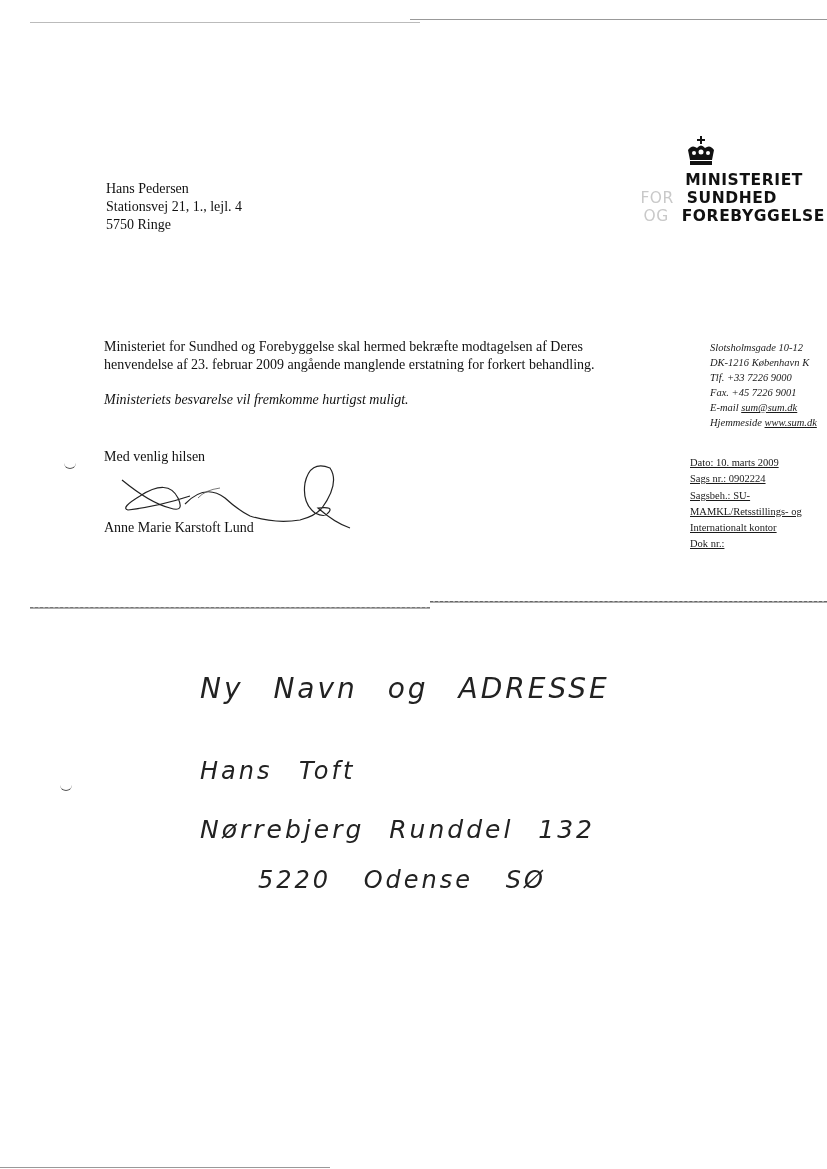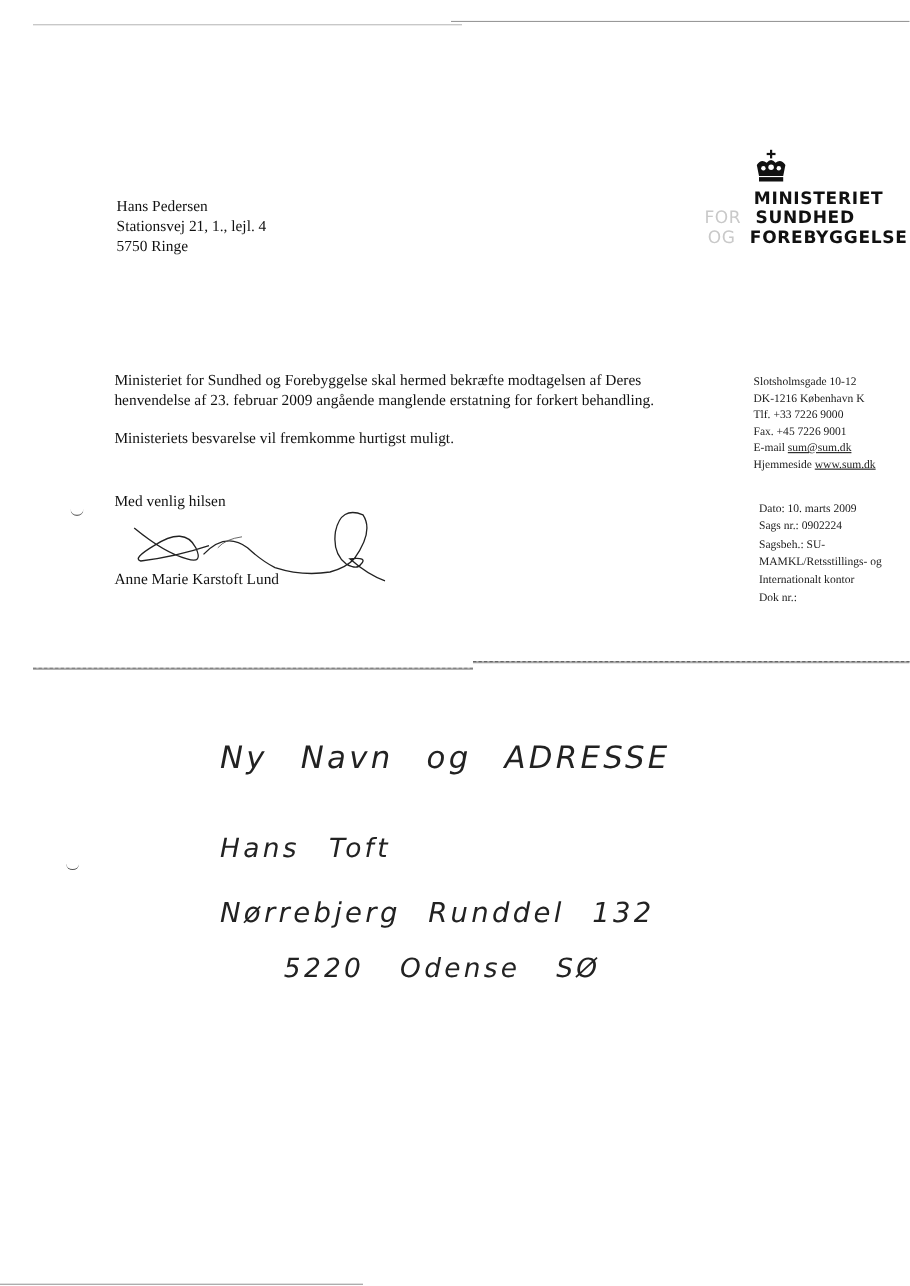--- a/index.html
+++ b/index.html
@@ -54,51 +54,51 @@
     <span class="logo-grey">FOR</span><span class="logo-black">SUNDHED</span>
   </div>
   <div class="logo-line" style="position:absolute;right:0;top:72px;">
     <span class="logo-grey">OG</span><span class="logo-black">FOREBYGGELSE</span>
   </div>
 </div>
 
 <div class="abs serif14" style="left:104px;top:338px;width:550px;">
   <div>Ministeriet for Sundhed og Forebyggelse skal hermed bekræfte modtagelsen af Deres</div>
   <div>henvendelse af 23. februar 2009 angående manglende erstatning for forkert behandling.</div>
-  <div style="margin-top:17px;">Ministeriets besvarelse vil fremkomme hurtigst muligt.</div>
+  <div style="margin-top:17px;font-style:italic;">Ministeriets besvarelse vil fremkomme hurtigst muligt.</div>
 </div>
 
 <div class="abs serif14" style="left:104px;top:448px;">Med venlig hilsen</div>
 
 <div class="abs" style="left:110px;top:458px;width:245px;height:80px;">
   <svg width="245" height="80" viewBox="0 0 245 80">
     <path d="M12 22 Q40 45 60 50 Q75 55 68 40 Q58 20 30 38 Q10 50 18 52 Q50 48 80 38" fill="none" stroke="#222" stroke-width="1.2"></path>
     <path d="M75 46 Q95 25 115 40 Q128 52 140 58 Q165 66 190 62 Q205 58 212 50 Q230 25 220 10 Q200 2 195 25 Q192 45 205 55 Q215 60 218 55 Q225 48 208 50 Q225 65 240 70" fill="none" stroke="#222" stroke-width="1.2"></path>
     <path d="M110 30 Q95 32 88 40" fill="none" stroke="#555" stroke-width="0.8"></path>
   </svg>
 </div>
 
 <div class="abs serif14" style="left:104px;top:519px;">Anne Marie Karstoft Lund</div>
 
-<div class="abs side" style="left:685px;top:340px;">
+<div class="abs side" style="left:710px;top:340px;font-style:italic;">
   <div>Slotsholmsgade 10-12</div>
   <div>DK-1216 København K</div>
   <div>Tlf. +33 7226 9000</div>
   <div>Fax. +45 7226 9001</div>
   <div>
     <span>E-mail</span>
     <u>sum@sum.dk</u>
   </div>
   <div>
     <span>Hjemmeside</span>
     <u>www.sum.dk</u>
   </div>
 </div>
 
-<div class="abs side" style="left:690px;top:455px;line-height:16.3px;">
+<div class="abs side" style="left:690px;top:455px;line-height:16.3px;text-decoration:underline;">
   <div>Dato: 10. marts 2009</div>
   <div>Sags nr.: 0902224</div>
   <div>Sagsbeh.: SU-</div>
   <div>MAMKL/Retsstillings- og</div>
   <div>Internationalt kontor</div>
   <div>Dok nr.:</div>
 </div>
 
 <div class="abs hand" style="left:200px;top:672px;font-size:28px;word-spacing:18px;">Ny Navn og ADRESSE</div>
 <div class="abs hand" style="left:200px;top:757px;font-size:24px;word-spacing:16px;">Hans Toft</div>

